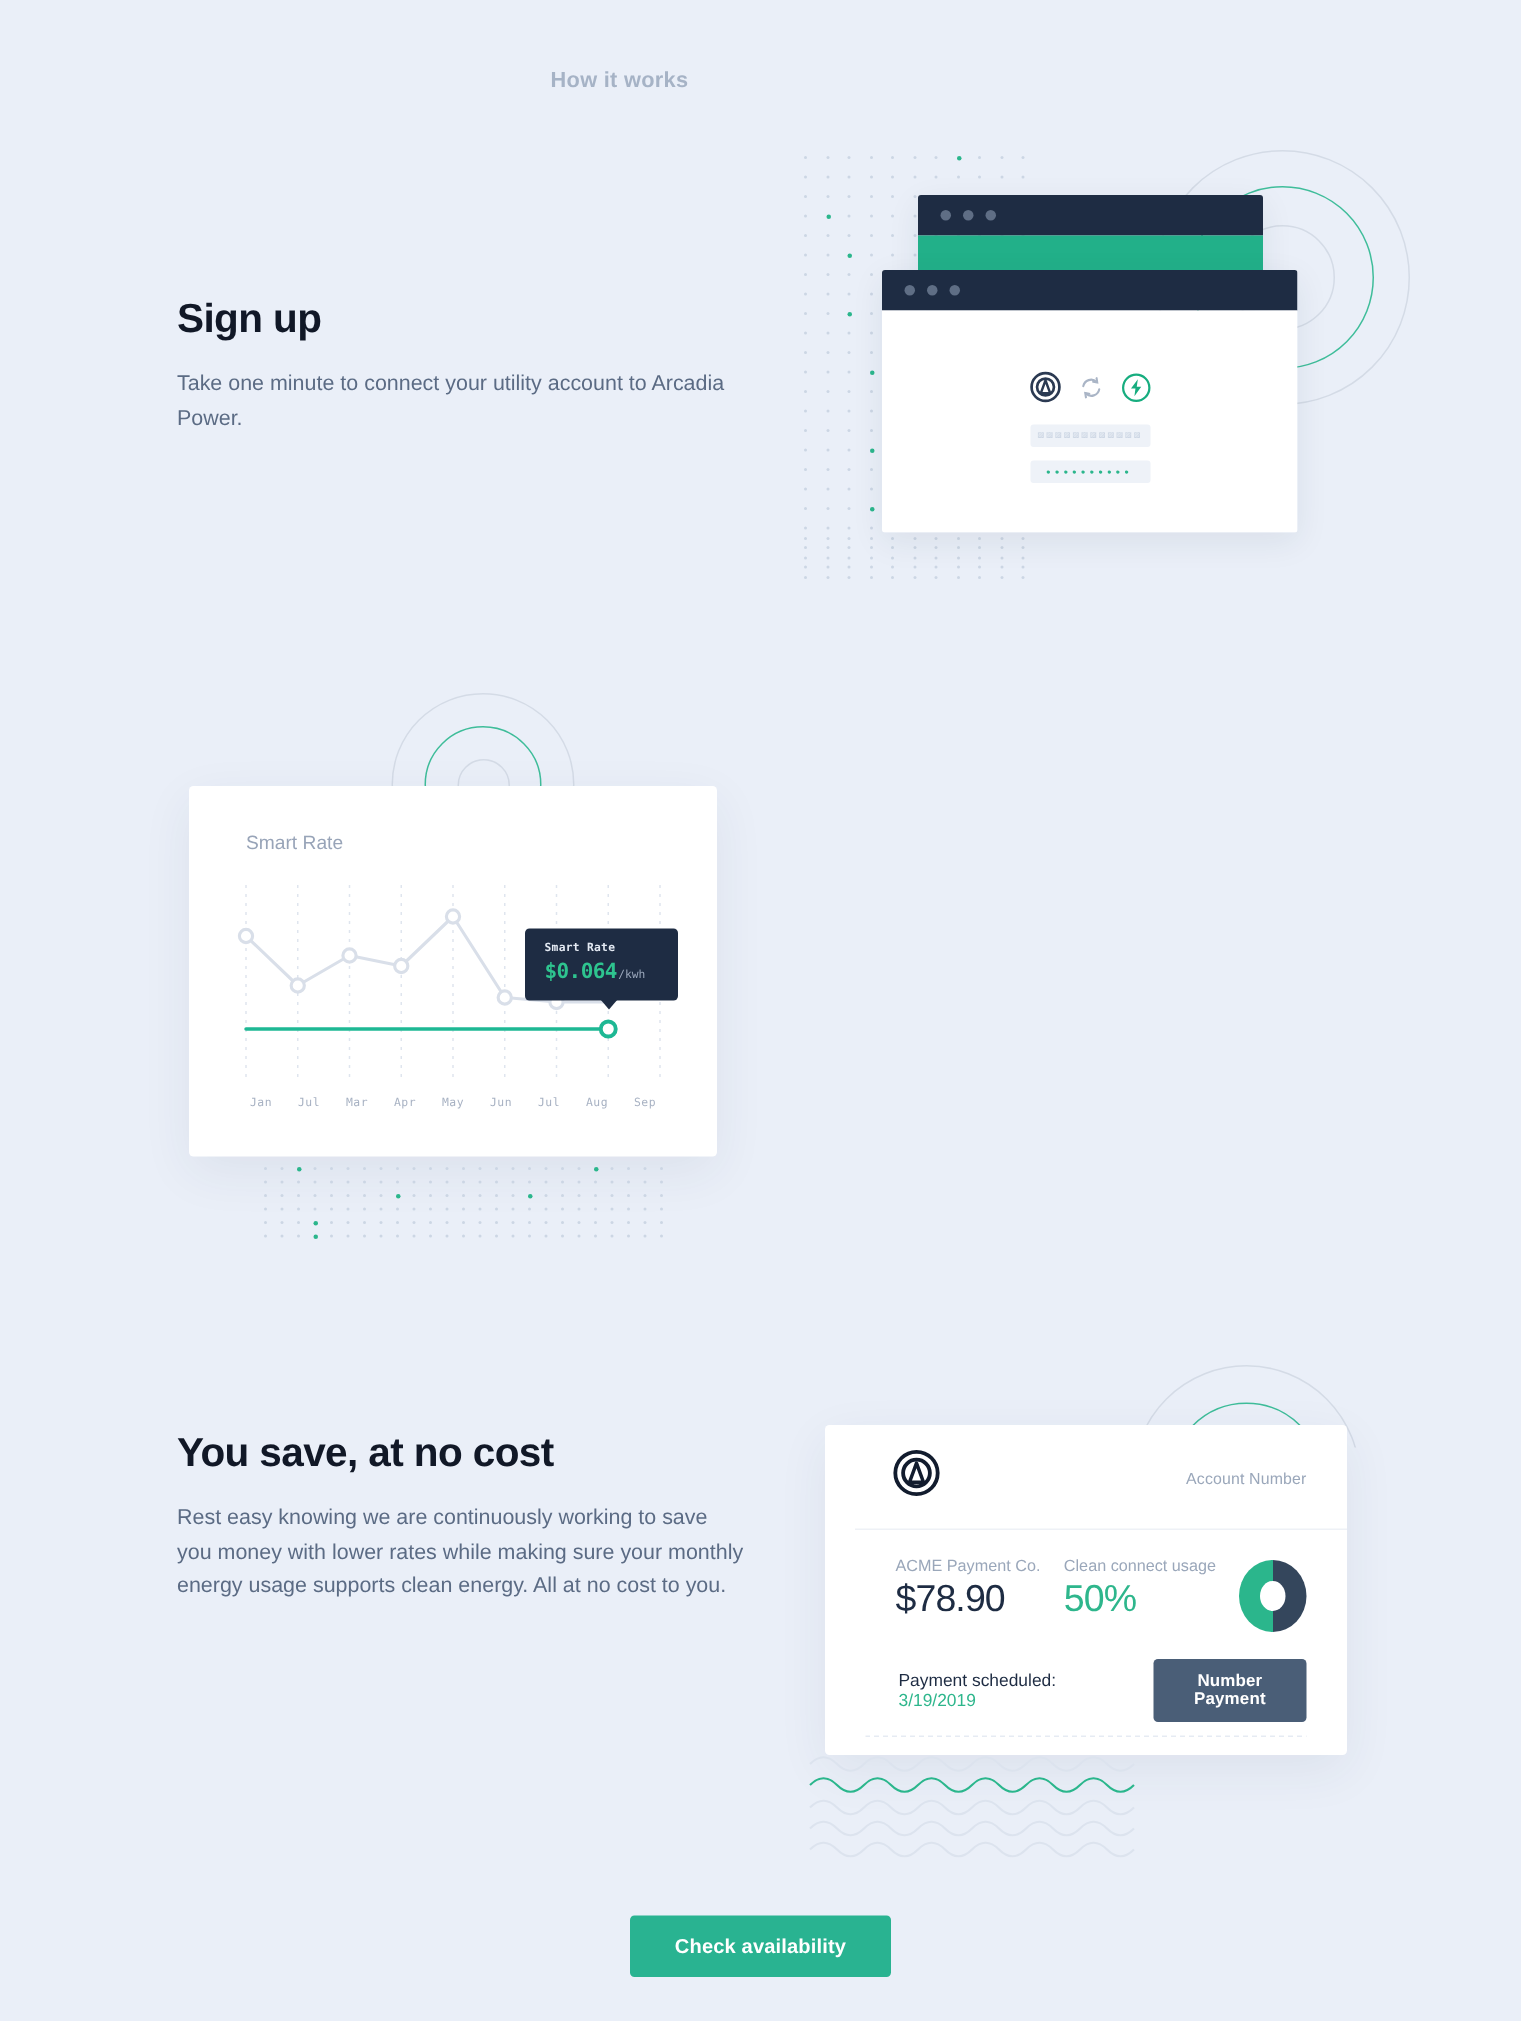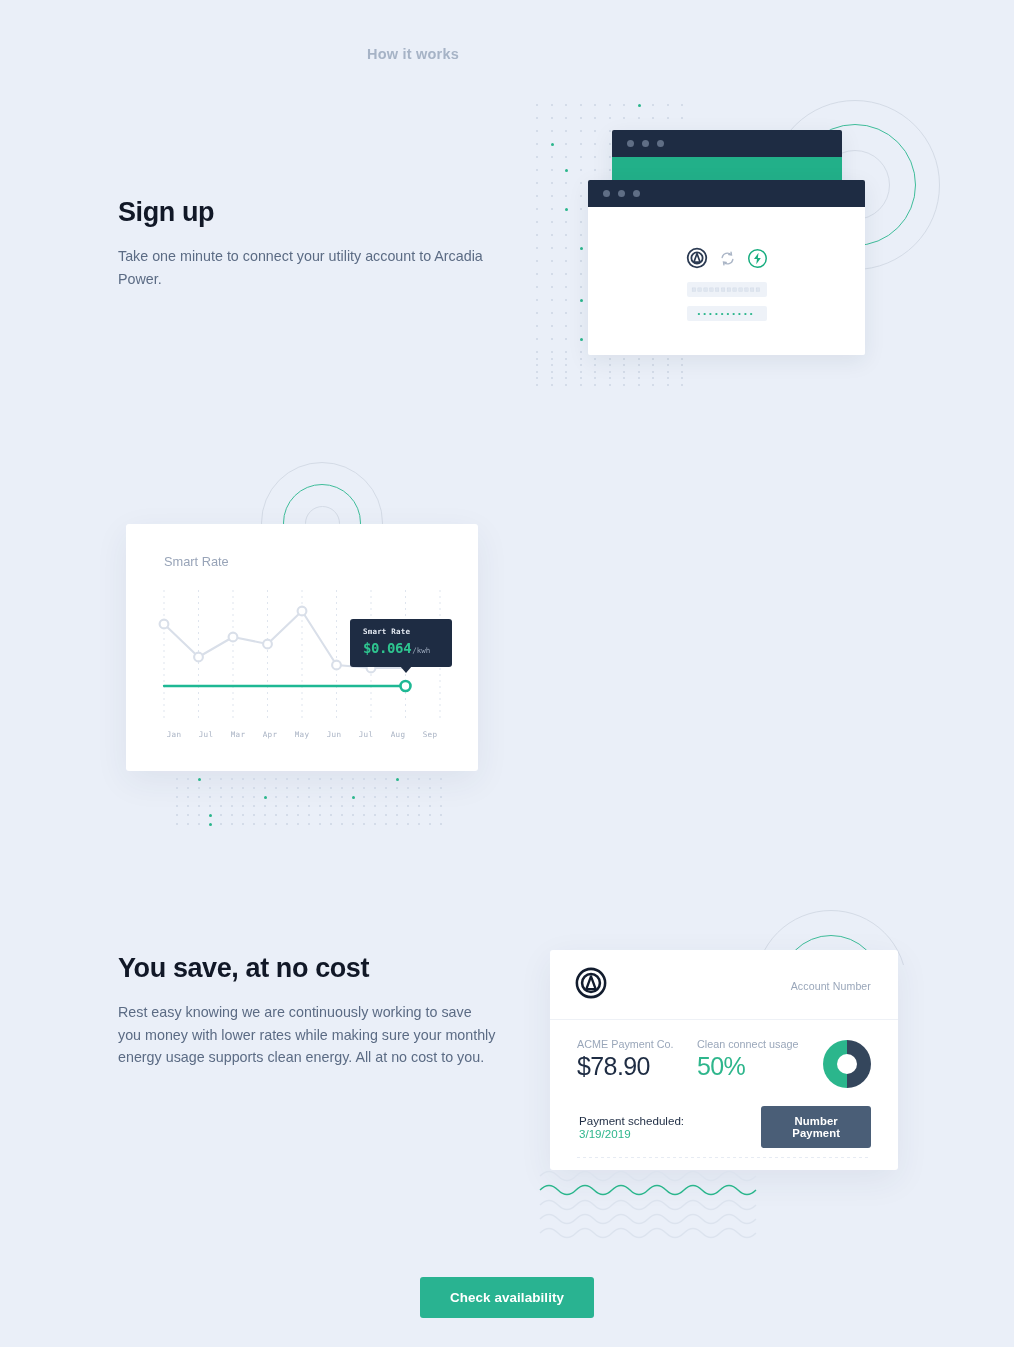--- a/index.html
+++ b/index.html
@@ -118,20 +118,21 @@
     position: absolute; bottom: -6px; left: 50px;
     width: 0; height: 0; border-left: 6px solid transparent;
     border-right: 6px solid transparent; border-top: 7px solid #1e2c43;
   }
 
   
   #bill-card {
     position: absolute; top: 950px; left: 550px; width: 348px; height: 220px;
     background: #fff; border-radius: 3px;
     box-shadow: 0 10px 34px rgba(40,58,90,.07);
+    padding-left: 20px;
   }
   #bill-card .bill-head {
     height: 70px; border-bottom: 1px solid #eef1f6;
     display: flex; align-items: center; justify-content: space-between;
     padding: 0 27px 0 24px;
   }
   .acct { text-align: right; }
   .acct .acct-label { font-size: 10.6px; color: #9aa7ba; letter-spacing: .1px; }
   .acct .acct-mask {
     margin-top: 5px; width: 82px; height: 6px; margin-left: auto;

